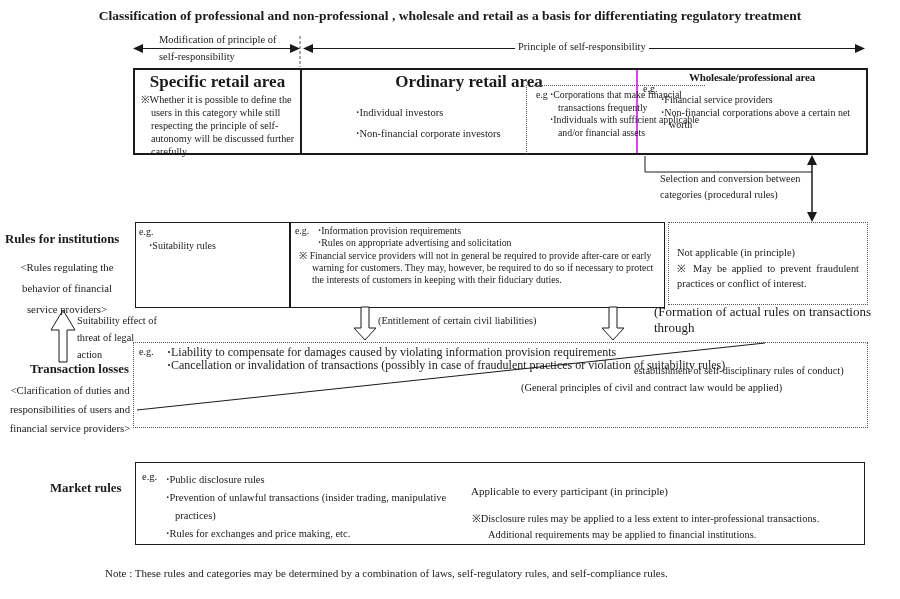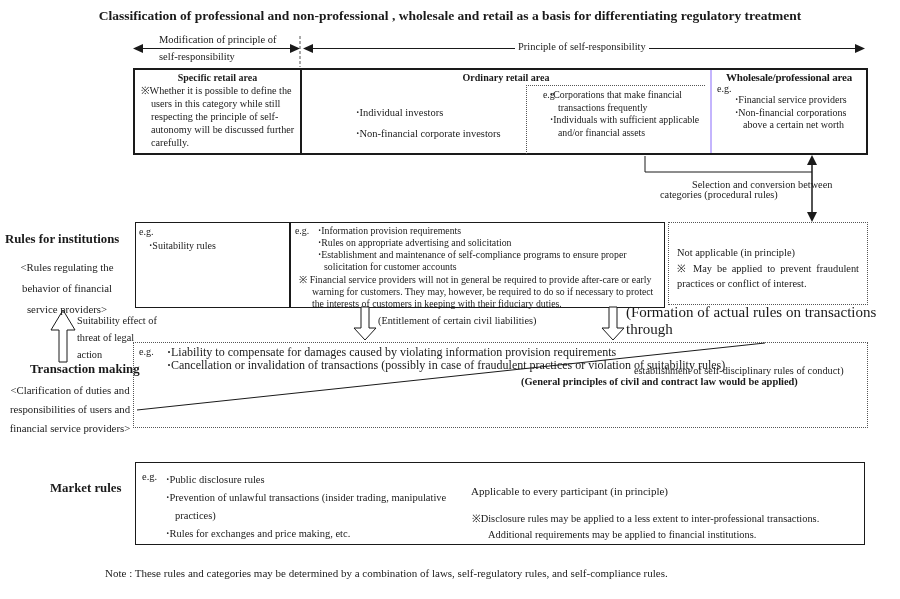--- a/index.html
+++ b/index.html
@@ -5,31 +5,31 @@
   html,body{margin:0;padding:0;background:#fff;}
   .canvas{position:relative;width:900px;height:599px;background:#ffffff;
           font-family:"Liberation Serif", serif;color:#1a1a1a;overflow:hidden;}
   .abs{position:absolute;box-sizing:border-box;}
   .title{top:8px;left:0;width:900px;text-align:center;font-weight:bold;font-size:13.5px;z-index:3;}
   .axis-label{font-size:10.5px;background:#fff;z-index:3;padding:0 3px;}
   svg.overlay{position:absolute;left:0;top:0;z-index:2;pointer-events:none;}
   .toprow{left:133px;top:68px;width:735px;height:87px;border:2px solid #1a1a1a;display:flex;z-index:1;}
   .cell{position:relative;box-sizing:border-box;}
   .cellA{width:167px;border-right:2px solid #1a1a1a;padding:2px 4px;}
-  .cellB{width:410px;border-right:2px solid #c4b5fd;}
+  .cellB{width:336px;border-right:2px solid #d946ef;}
   .cellC{flex:1;padding:1px 4px;}
-  .cellhead{text-align:center;font-weight:bold;font-size:10px;white-space:nowrap;}
+  .cellhead{text-align:center;font-weight:bold;font-size:17px;white-space:nowrap;}
   .cellC .cellhead{font-size:11px;letter-spacing:-0.2px;}
   .specnote{font-size:10.2px;line-height:13px;padding-left:12px;text-indent:-10px;margin-top:1px;}
   .ordlist{position:absolute;left:54px;top:32px;font-size:10.5px;line-height:21px;}
   .li{padding-left:10px;text-indent:-10px;}
   .li::before{content:"\00B7 ";font-weight:bold;}
   .egbox{position:absolute;left:224px;top:15px;width:178px;height:68px;
          border-top:1px dotted #555;border-left:1px dotted #555;font-size:9.8px;line-height:12.5px;}
-  .egtag{position:absolute;left:16px;top:3px;}
+  .egtag{position:absolute;left:9px;top:3px;}
   .eglist{margin:3px 2px 0 23px;}
   .eglist .li{padding-left:8px;text-indent:-8px;}
   .wslist{margin:0 0 0 19px;font-size:10px;line-height:12.5px;font-family:Liberation Serif, serif;}
   .wslist .li{padding-left:8px;text-indent:-8px;}
   .wseg{font-size:10px;margin-left:1px;}
   .selection{left:660px;font-size:10.3px;z-index:3;}
   .boxL{left:135px;top:222px;width:155px;height:86px;border:1px solid #1a1a1a;font-size:10px;line-height:13.5px;padding:2px 3px;z-index:1;}
   .boxL .items{margin-left:10px;}
   .boxL .li{padding-left:7px;text-indent:-7px;}
   .boxM{left:290px;top:222px;width:375px;height:86px;border:1px solid #1a1a1a;font-size:9.8px;line-height:12px;padding:2px 3px;z-index:1;}
@@ -37,21 +37,21 @@
   .boxM .items{margin-left:24px;}
   .boxM .li{padding-left:6px;text-indent:-6px;}
   .boxM .note{margin-left:5px;padding-left:13px;text-indent:-13px;margin-top:1px;}
   .boxR{left:668px;top:222px;width:200px;height:83px;border:1px dotted #555;font-size:10.4px;line-height:15px;padding:22px 8px 0 8px;z-index:1;}
   .boxR .l1{text-align:left;}
   .boxR .note{text-align:justify;margin-top:1px;}
   .boxT{left:133px;top:342px;width:735px;height:86px;border:1px dotted #555;z-index:1;}
   .boxT .egtagT{position:absolute;left:5px;top:3px;font-size:10.2px;}
   .boxT .items{margin:3px 0 0 33px;width:560px;font-size:12px;line-height:13px;}
   .boxT .li{padding-left:9px;text-indent:-9px;}
-  .general{position:absolute;left:387px;top:33px;font-size:10.4px;font-weight:bold;}
+  .general{position:absolute;left:387px;top:39px;font-size:10.4px;}
   .boxMk{left:135px;top:462px;width:730px;height:83px;border:1px solid #1a1a1a;font-size:10.5px;z-index:1;}
   .boxMk .egtagM{position:absolute;left:6px;top:8px;}
   .boxMk .items{margin:8px 0 0 30px;width:320px;line-height:18px;}
   .boxMk .li{padding-left:9px;text-indent:-9px;}
   .mk-applicable{position:absolute;left:335px;top:22px;font-size:11px;}
   .mk-note1{position:absolute;left:336px;top:48px;font-size:10.4px;}
   .mk-note2{position:absolute;left:352px;top:66px;font-size:10.4px;}
   .side-label{font-weight:bold;font-size:12.8px;white-space:nowrap;z-index:3;}
   .side-sub{font-size:10.8px;z-index:3;}
   .footnote{left:105px;top:567px;font-size:11px;z-index:3;}
@@ -122,54 +122,53 @@
     <div class="cell cellC">
       <div class="cellhead">Wholesale/professional area</div>
       <div class="wseg">e.g.</div>
       <div class="wslist">
         <div class="li">Financial service providers</div>
         <div class="li">Non-financial corporations above a certain net worth</div>
       </div>
     </div>
   </div>
 
-  <div class="abs selection" style="top:179px;margin-left:32px;">Selection and conversion between</div>
+  <div class="abs selection" style="top:173px;">Selection and conversion between</div>
   <div class="abs selection" style="top:189px;">categories  (procedural rules)</div>
 
   <div class="abs side-label" style="left:5px;top:232px;">Rules for institutions</div>
   <div class="abs side-sub" style="left:6px;top:257px;width:122px;text-align:center;line-height:21px;">&lt;Rules regulating the behavior of financial service providers&gt;</div>
   <div class="abs" style="left:77px;top:312px;width:80px;font-size:10.3px;line-height:17px;z-index:3;">Suitability effect of threat of legal action</div>
-  <div class="abs side-label" style="left:30px;top:362px;">Transaction making</div>
+  <div class="abs side-label" style="left:30px;top:362px;">Transaction losses</div>
   <div class="abs side-sub" style="left:8px;top:381px;width:124px;text-align:center;line-height:19px;">&lt;Clarification of duties and responsibilities of users and financial service providers&gt;</div>
   <div class="abs side-label" style="left:50px;top:481px;">Market rules</div>
 
   <div class="abs boxL">
     <div>e.g.</div>
     <div class="items">
       <div class="li">Suitability rules</div>
     </div>
   </div>
 
   <div class="abs boxM">
     <span class="egcol">e.g.</span>
     <div class="items">
       <div class="li">Information provision requirements</div>
       <div class="li">Rules on appropriate advertising and solicitation</div>
-      <div class="li">Establishment and maintenance of self-compliance programs to ensure proper solicitation for customer accounts</div>
     </div>
     <div class="note">※ Financial service providers will not in general be required to provide after-care or early warning for customers. They may, however, be required to do so if necessary to protect the interests of customers in keeping with their fiduciary duties.</div>
   </div>
 
   <div class="abs boxR">
     <div class="l1">Not applicable (in principle)</div>
     <div class="note">※ May be applied to prevent fraudulent practices or conflict of interest.</div>
   </div>
 
   <div class="abs" style="left:378px;top:315px;font-size:10.3px;z-index:3;">(Entitlement of certain civil liabilities)</div>
-  <div class="abs" style="left:626px;top:304px;font-size:15px;z-index:3;font-family:Liberation Serif, serif;">(Formation of actual rules on transactions through</div>
+  <div class="abs" style="left:654px;top:304px;font-size:13px;z-index:3;font-family:Liberation Serif, serif;">(Formation of actual rules on transactions through</div>
   <div class="abs" style="left:634px;top:320px;font-size:10.3px;z-index:3;margin-top:45px;">establishment of self-disciplinary rules of conduct)</div>
 
   <div class="abs boxT">
     <span class="egtagT">e.g.</span>
     <div class="items">
       <div class="li">Liability to compensate for damages caused by violating information provision requirements</div>
       <div class="li">Cancellation or invalidation of transactions (possibly in case of fraudulent practices or violation of suitability rules)</div>
     </div>
     <div class="general">(General principles of civil and contract law would be applied)</div>
   </div>

